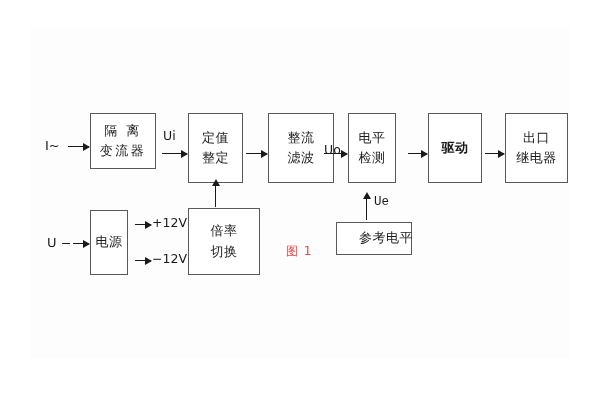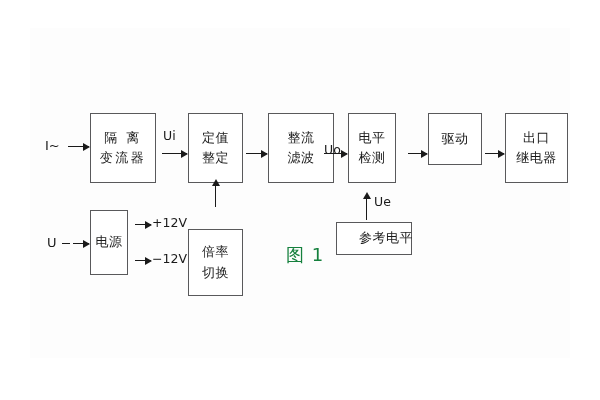--- a/index.html
+++ b/index.html
@@ -88,37 +88,37 @@
     border-bottom: 7px solid #1a1a1a;
   }
   
   .dash {
     position: absolute;
     height: 1px;
     background: #1a1a1a;
   }
   .caption {
     position: absolute;
-    color: #15803d;
-    font-size: 18px;
+    color: #ef4444;
+    font-size: 12px;
     letter-spacing: 1px;
     white-space: nowrap;
   }
 </style>
 </head>
 <body>
 
 <div id="canvas">
 
   <div id="panel"></div>
 
   <div class="label" style="left:45px; top:139px;">I~</div>
   <div class="harrow" style="left:68px; top:146px; width:21px;"></div>
 
-  <div class="box wide" style="left:90px; top:113px; width:66px; height:70px;">
+  <div class="box wide" style="left:90px; top:113px; width:66px; height:56px;">
     <span class="ln">隔 离</span>
     <span class="ln">变流器</span>
   </div>
 
   <div class="label sm" style="left:163px; top:130px;">Ui</div>
   <div class="harrow" style="left:162px; top:153px; width:25px;"></div>
 
   <div class="box" style="left:188px; top:113px; width:55px; height:70px;">
     <span class="ln">定值</span>
     <span class="ln">整定</span>
@@ -134,21 +134,21 @@
   <div class="label sm" style="left:324px; top:144px;">Uo</div>
   <div class="harrow" style="left:324px; top:153px; width:23px;"></div>
 
   <div class="box" style="left:348px; top:113px; width:48px; height:70px;">
     <span class="ln">电平</span>
     <span class="ln">检测</span>
   </div>
 
   <div class="harrow" style="left:408px; top:153px; width:19px;"></div>
 
-  <div class="box" style="left:428px; top:113px; width:54px; height:52px;">
+  <div class="box" style="left:428px; top:113px; width:54px; height:70px;font-weight:bold;">
     <span class="ln">驱动</span>
   </div>
 
   <div class="harrow" style="left:485px; top:153px; width:19px;"></div>
 
   <div class="box" style="left:505px; top:113px; width:63px; height:70px;">
     <span class="ln">出口</span>
     <span class="ln">继电器</span>
   </div>
 
@@ -159,29 +159,29 @@
   <div class="box" style="left:90px; top:210px; width:38px; height:65px;">
     <span class="ln">电源</span>
   </div>
 
   <div class="harrow" style="left:135px; top:224px; width:16px;"></div>
   <div class="label sm" style="left:152px; top:217px;">+12V</div>
 
   <div class="harrow" style="left:135px; top:260px; width:16px;"></div>
   <div class="label sm" style="left:152px; top:253px;">−12V</div>
 
-  <div class="box" style="left:188px; top:208px; width:55px; height:67px;margin-top:21px;">
+  <div class="box" style="left:188px; top:208px; width:72px; height:67px;">
     <span class="ln">倍率</span>
     <span class="ln">切换</span>
   </div>
 
   <div class="varrow" style="left:215px; top:185px; height:22px;"></div>
 
   <div class="box" style="left:336px; top:222px; width:76px; height:33px;padding-left:24px;">
     <span class="ln">参考电平</span>
   </div>
 
   <div class="varrow" style="left:366px; top:198px; height:22px;"></div>
-  <div class="label sm" style="left:374px; top:196px;">Ue</div>
+  <div class="label sm" style="left:374px; top:196px;font-family:Liberation Mono, monospace;">Ue</div>
 
   <div class="caption" style="left:286px; top:243px;">图 1</div>
 
 </div>
 
 </body></html>

